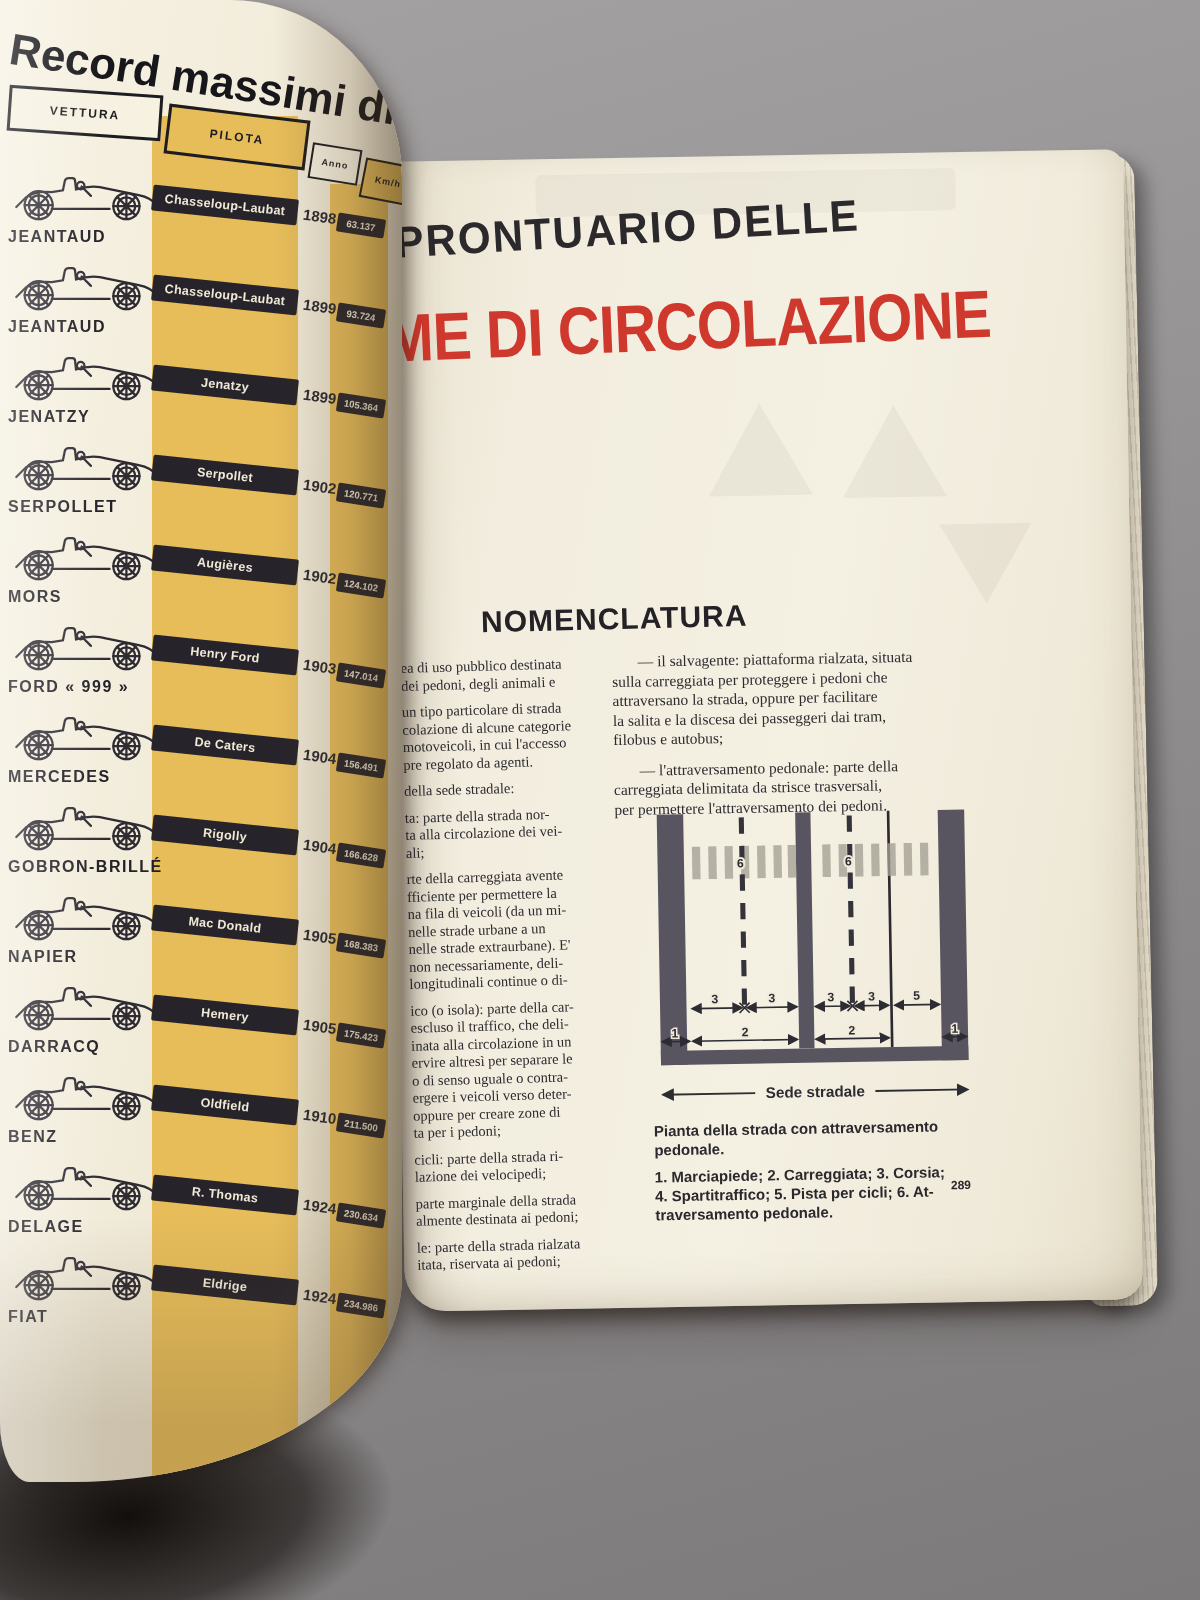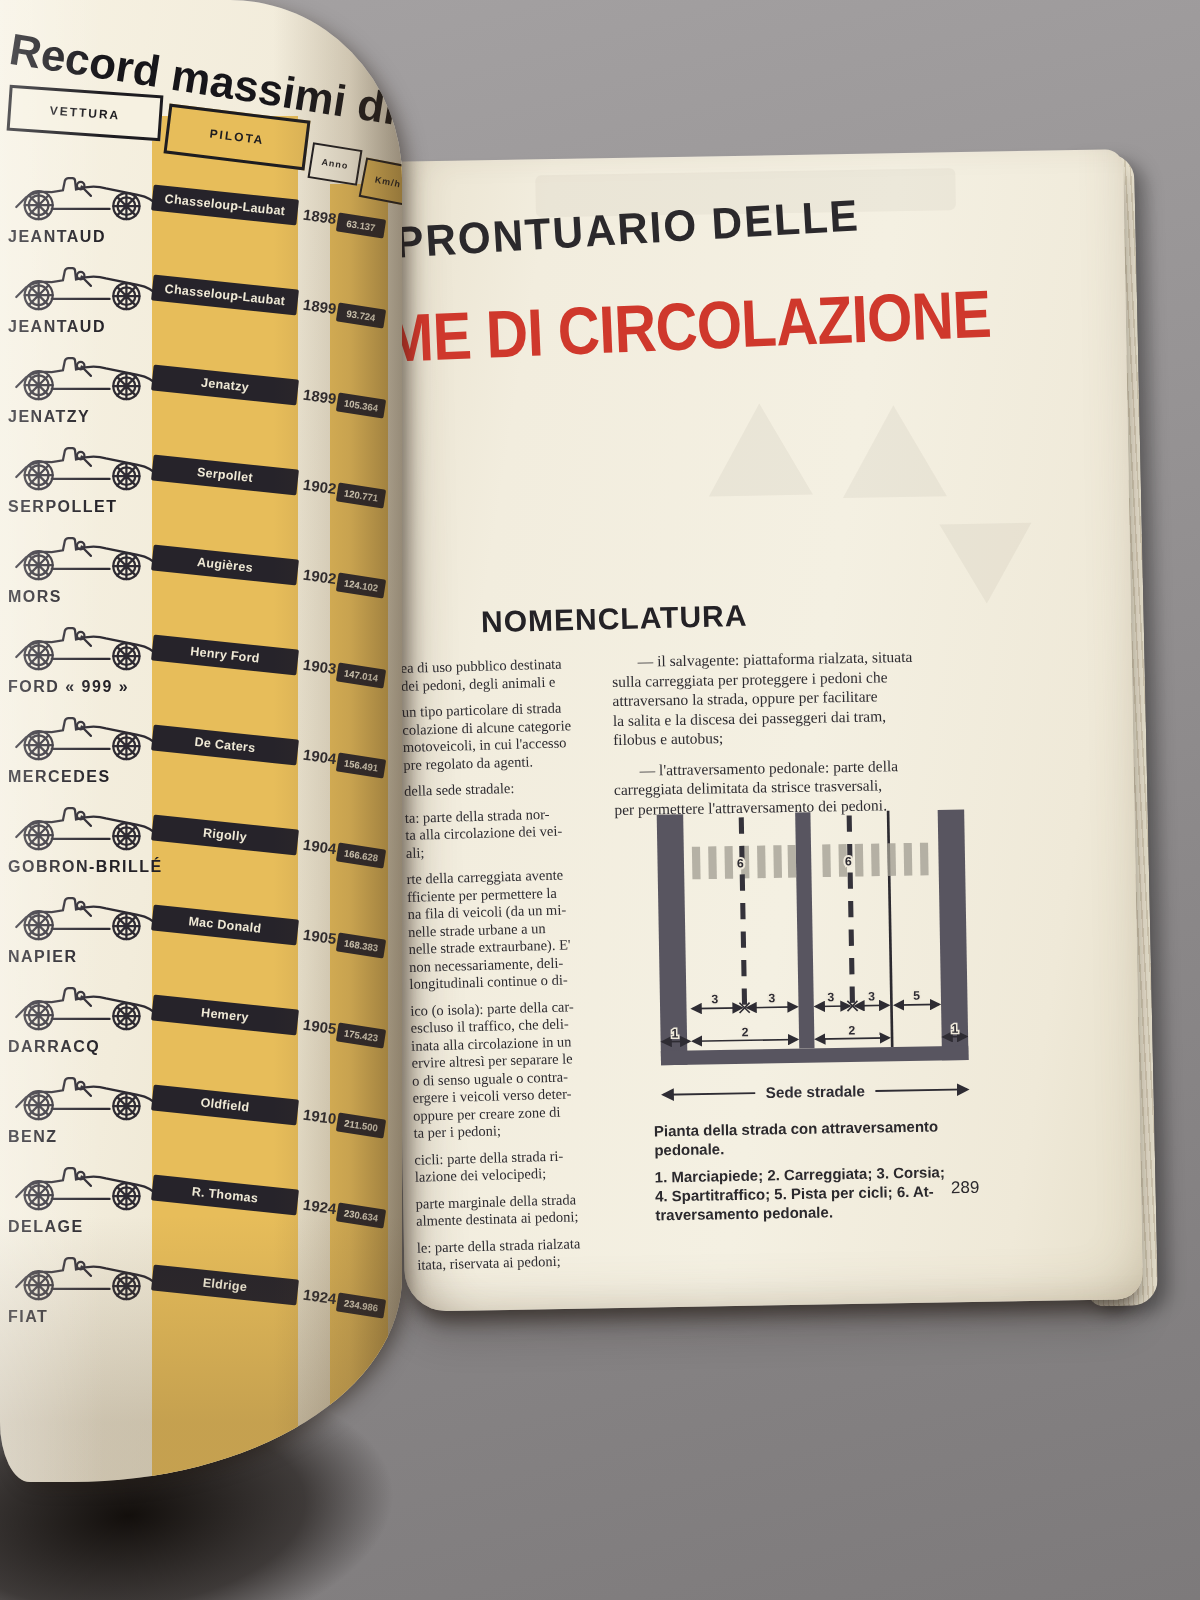--- a/index.html
+++ b/index.html
@@ -53,21 +53,21 @@
   }
   .rp-col{color:#2e2c31;font-family:"Liberation Serif",serif;}
   .rp-col p{margin:0 0 9px 0;white-space:pre-line;}
   .rp-col-left{left:10px;top:497px;width:226px;font-size:14.5px;line-height:17.5px;transform:rotate(-.6deg);}
   .rp-col-right{left:218px;top:494px;width:388px;font-size:15.5px;line-height:19.5px;}
   .rp-col-right p{text-indent:26px;margin-bottom:11px;}
   .rp-diagram{left:246px;top:646px;width:336px;height:308px;}
   .rp-caption{left:252px;top:964px;width:352px;color:#2b292d;font-weight:700;font-size:15px;line-height:19px;}
   .rp-caption .cap1{margin:0 0 8px 0;white-space:pre-line;}
   .rp-caption .cap2{margin:0;white-space:pre-line;}
-  .rp-pagenum{left:548px;top:1026px;color:#2b292d;font-weight:400;font-size:17px;}
+  .rp-pagenum{left:548px;top:1026px;color:#2b292d;font-weight:700;font-size:12px;}
   .ghost{opacity:.07;}
   .ghost-tri{width:0;height:0;border-left:52px solid transparent;border-right:52px solid transparent;border-bottom:92px solid #6f685c;}
   .ghost-tri-inv{width:0;height:0;border-left:46px solid transparent;border-right:46px solid transparent;border-top:80px solid #6f685c;}
   .ghost-band{background:#8a8478;border-radius:6px;}
 
   
   .left-page{
     left:0;top:0;width:402px;height:1482px;z-index:4;
     background:linear-gradient(100deg,#f7f2e3 0%,#f2ecdb 45%,#ece5d1 72%,#ddd3ba 90%,#c9bda0 100%);
     border-radius:0 172px 330px 30px / 0 178px 205px 60px;

